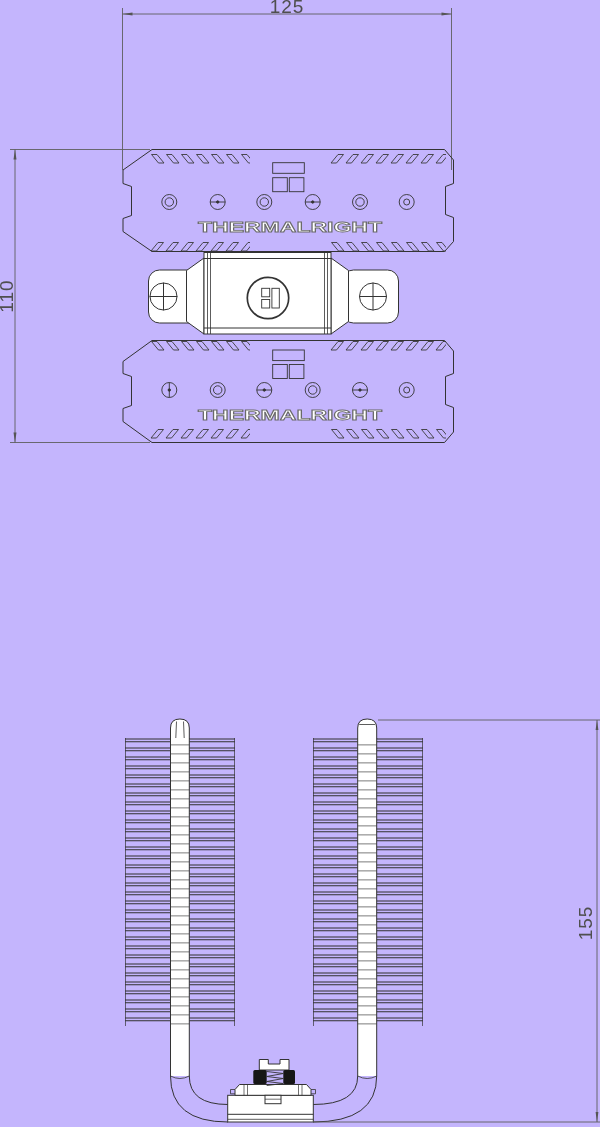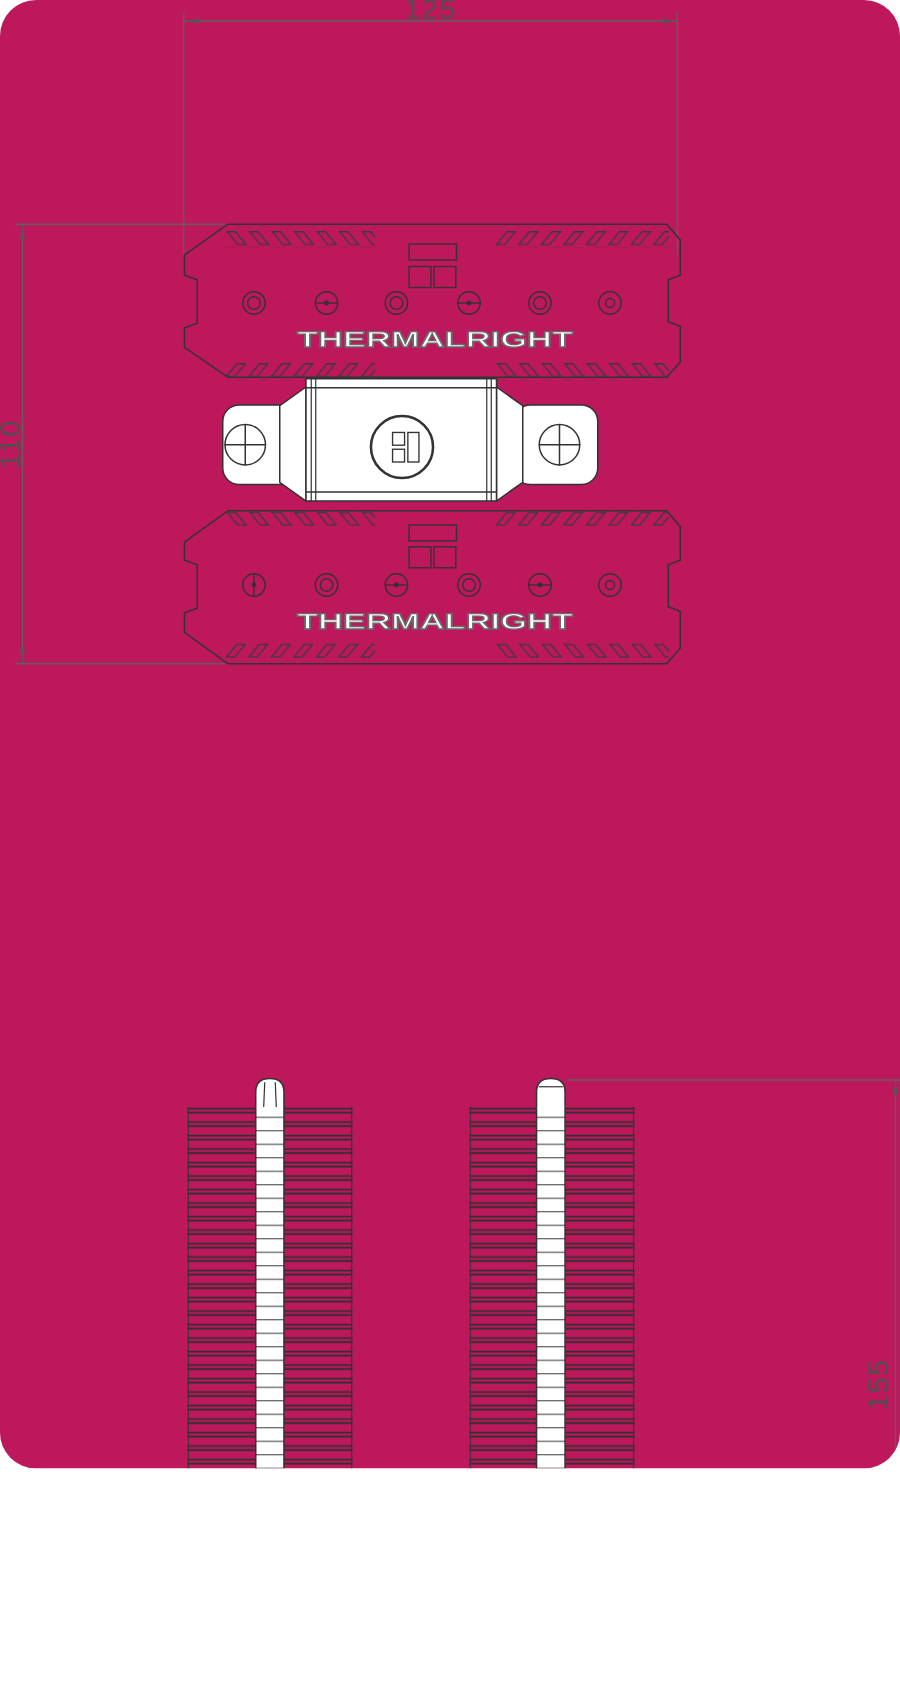--- a/index.html
+++ b/index.html
@@ -1,16 +1,16 @@
 <!DOCTYPE html>
 <html><head>
 <meta charset="utf-8">
 <style>
   html,body{margin:0;padding:0;background:#ffffff;}
-  .page{width:600px;height:979px;background:#be185d;position:relative;overflow:hidden;border-radius:24px;}
+  .page{width:600px;height:1127px;background:#c4b5fd;position:relative;overflow:hidden;}
   svg{display:block;}
   text{font-family:"Liberation Sans", sans-serif;}
   .dim-text{font-size:19px;fill:#4f4f4f;letter-spacing:1px;}
   .brand-text{font-size:15px;font-weight:bold;fill:#ffffff;stroke:#6a6a6a;stroke-width:0.85;}
 </style>
 </head>
 <body>
 
 <div class="page">
 <svg width="600" height="1127" viewBox="0 0 600 1127" xmlns="http://www.w3.org/2000/svg">

